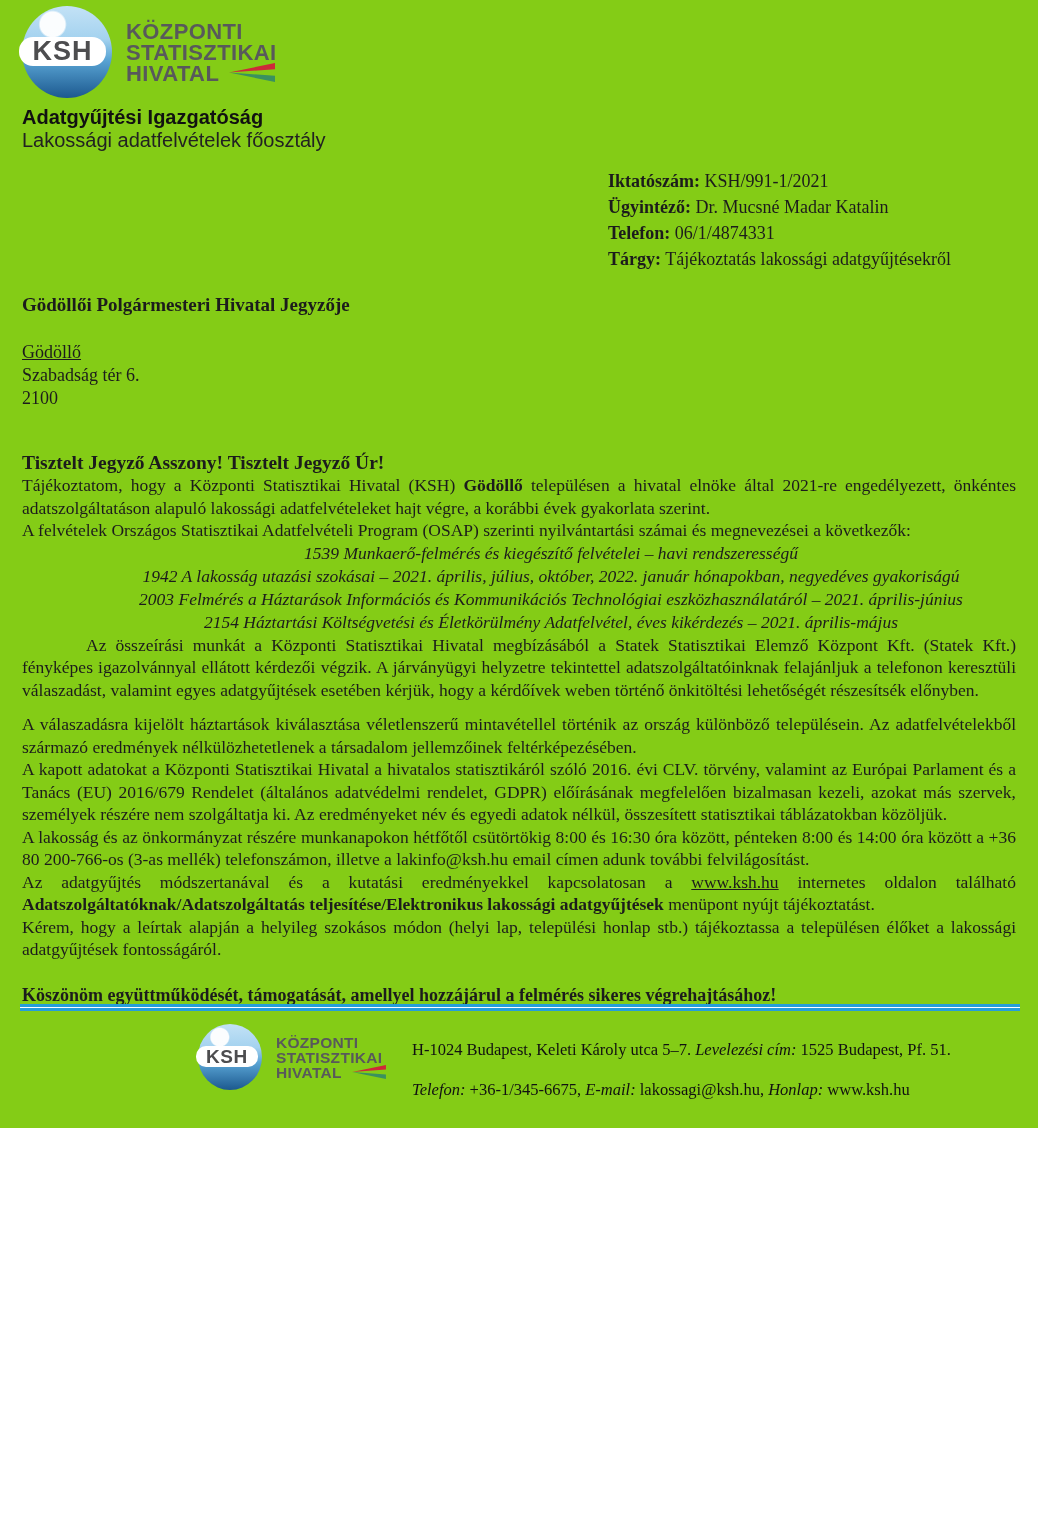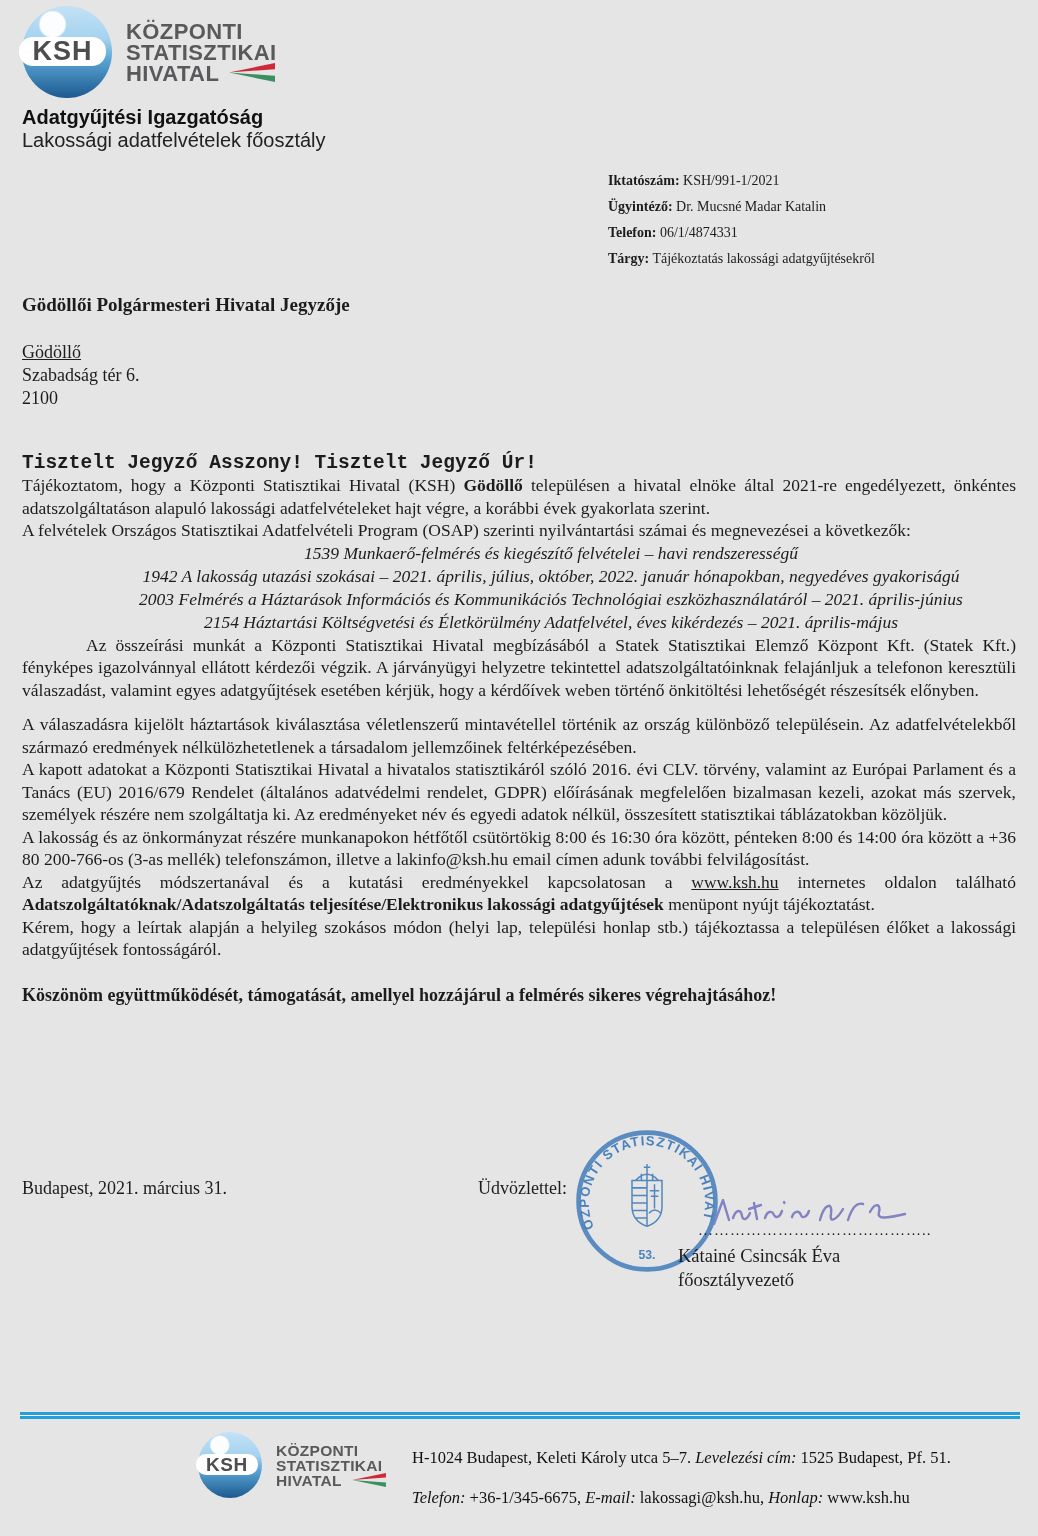--- a/index.html
+++ b/index.html
@@ -1,19 +1,19 @@
 <!DOCTYPE html>
 <html lang="hu"><head>
 <meta charset="utf-8">
 <style>
   * { margin:0; padding:0; box-sizing:border-box; }
   html,body { background:#ffffff; }
   .page {
-    position:relative; width:1038px; height:1536px; margin:0 auto;
-    background:#e5e5e5; overflow:hidden;
+    position:relative; width:1038px; height:1128px; margin:0 auto;
+    background:#84cc16; overflow:hidden;
     font-family:"Liberation Serif", serif; color:#1c1c1c;
   }
   .content { padding:6px 22px 0 22px; }
 
   
   .ksh-logo { display:flex; align-items:center; gap:14px; }
   .sphere {
     position:relative; border-radius:50%;
     background:
       radial-gradient(circle at 34% 20%, rgba(255,255,255,.95) 0 13%, rgba(255,255,255,0) 15%),
@@ -42,28 +42,28 @@
 
   .directorate {
     margin-top:8px; font-family:"Liberation Sans", sans-serif;
     font-weight:bold; font-size:20px; color:#111;
   }
   .department {
     font-family:"Liberation Sans", sans-serif; font-size:20px; color:#222;
   }
 
   
-  .meta { margin:16px 0 0 586px; font-size:14px; line-height:26px; }
+  .meta { margin:16px 0 0 586px; font-size:18px; line-height:26px; }
   .meta b { font-weight:bold; }
 
   
   .recipient-name { margin-top:22px; font-weight:bold; font-size:19px; }
   .address { margin-top:25px; font-size:18px; line-height:23px; }
   .address .city { text-decoration:underline; }
-  .salutation { margin-top:42px; font-weight:bold; font-size:19.5px;font-family:Liberation Mono, monospace; }
+  .salutation { margin-top:42px; font-weight:bold; font-size:19.5px; }
 
   .para { font-size:17.5px; line-height:22.5px; text-align:justify; }
   .para.tight { margin-top:0; }
   .para.small-gap { margin-top:12px; }
   .indent-first { text-indent:64px; }
   .survey-list { padding-left:64px; font-style:italic; font-size:17.5px; line-height:23px; }
   .survey-list div { white-space:nowrap;text-align:center; }
   .bold-inline { font-weight:bold; }
   .link-inline { text-decoration:underline; color:inherit; }
   .closing { margin-top:24px; font-weight:bold; font-size:18px; }

